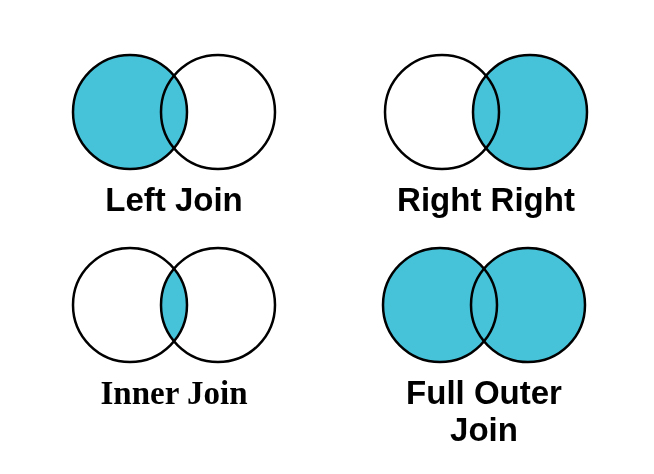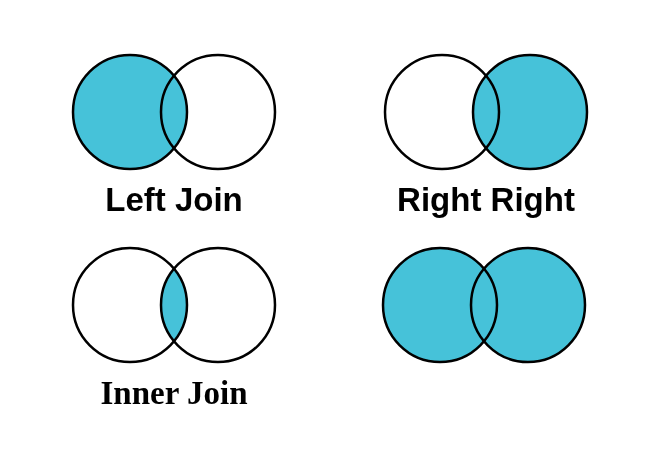--- a/index.html
+++ b/index.html
@@ -83,15 +83,16 @@
   </div>
 
   <div class="cell" id="cell-3">
     <svg class="venn-svg venn filled-both" viewBox="0 0 212 124" aria-hidden="true">
       <circle class="circle-fill left-fill" cx="62" cy="62" r="57"></circle>
       <circle class="circle-fill right-fill" cx="150" cy="62" r="57"></circle>
       <path class="lens" d="M106 25.76 A57 57 0 0 1 106 98.24 A57 57 0 0 1 106 25.76 Z"></path>
       <circle class="circle-outline" cx="62" cy="62" r="57"></circle>
       <circle class="circle-outline" cx="150" cy="62" r="57"></circle>
     </svg>
+    <div class="join-label">Full Outer Join</div>
   </div>
 
 </div>
 
 </body></html>

